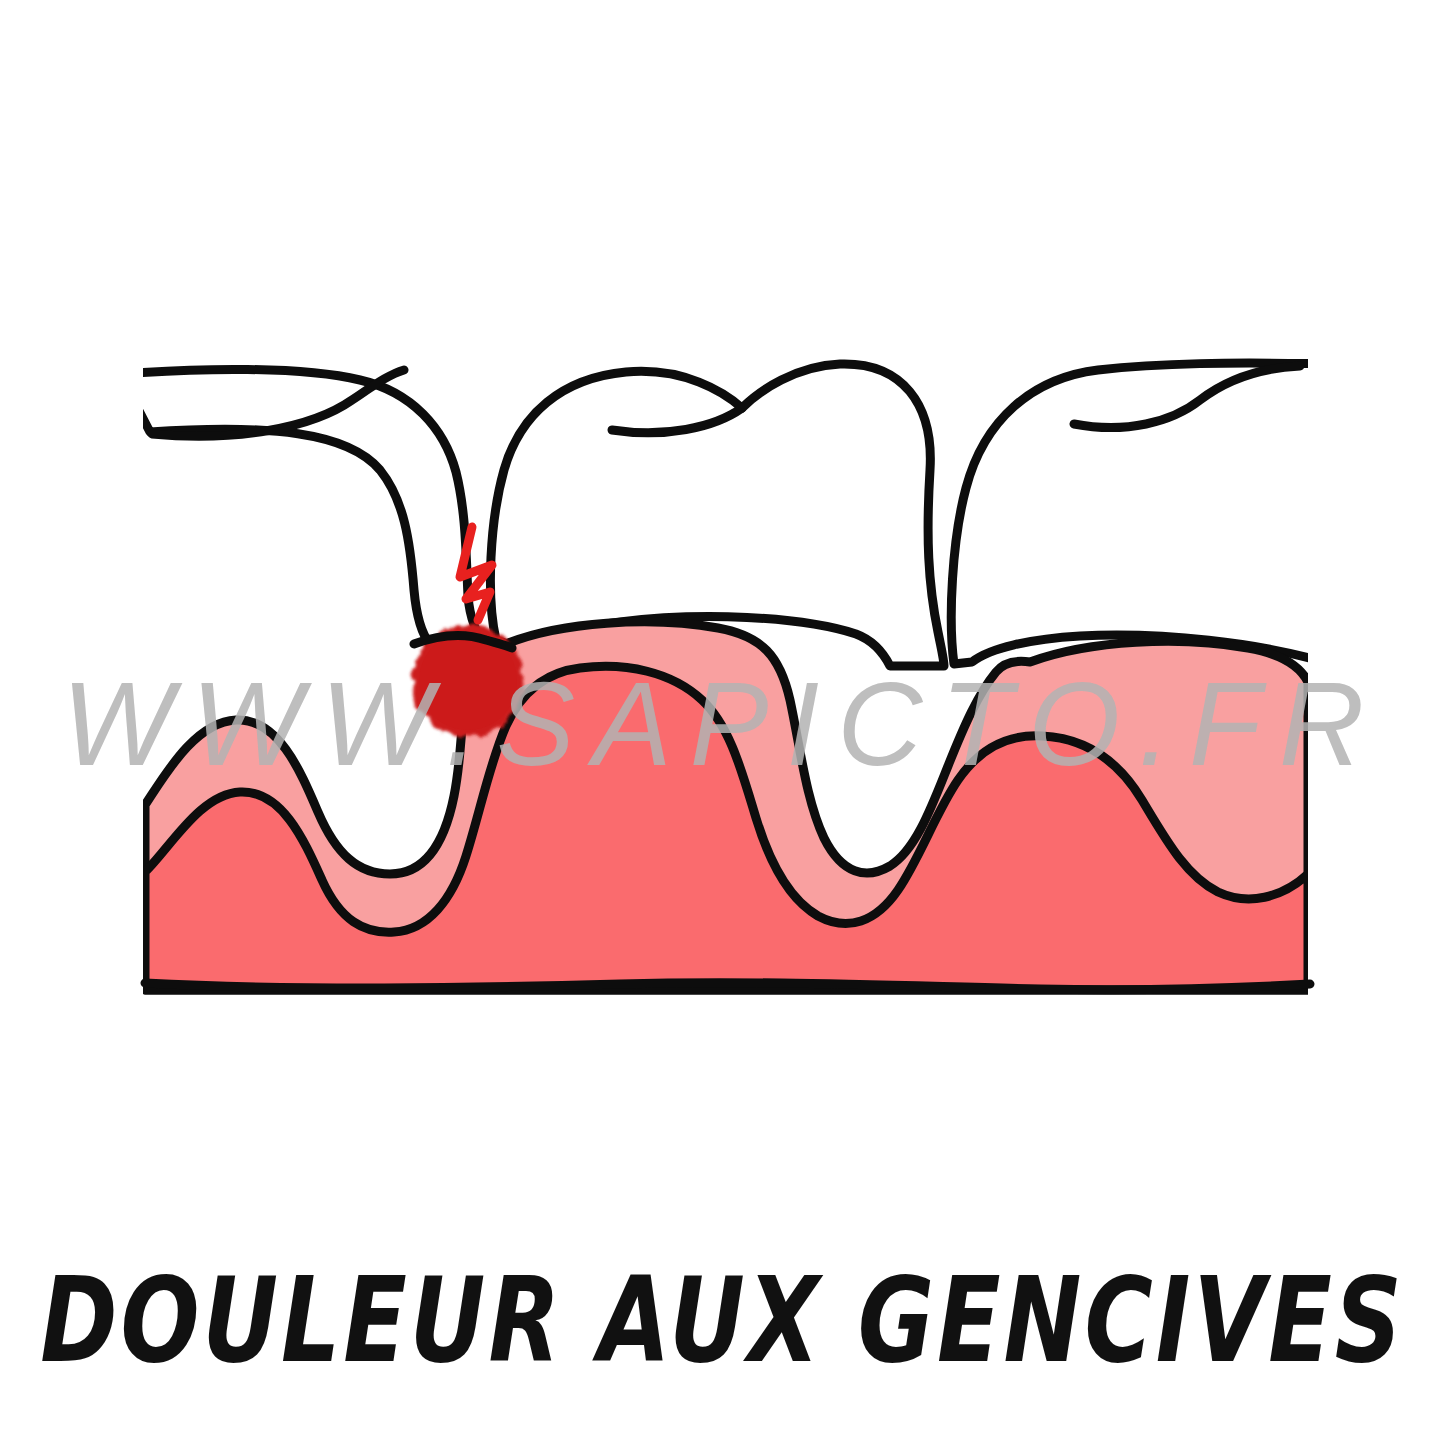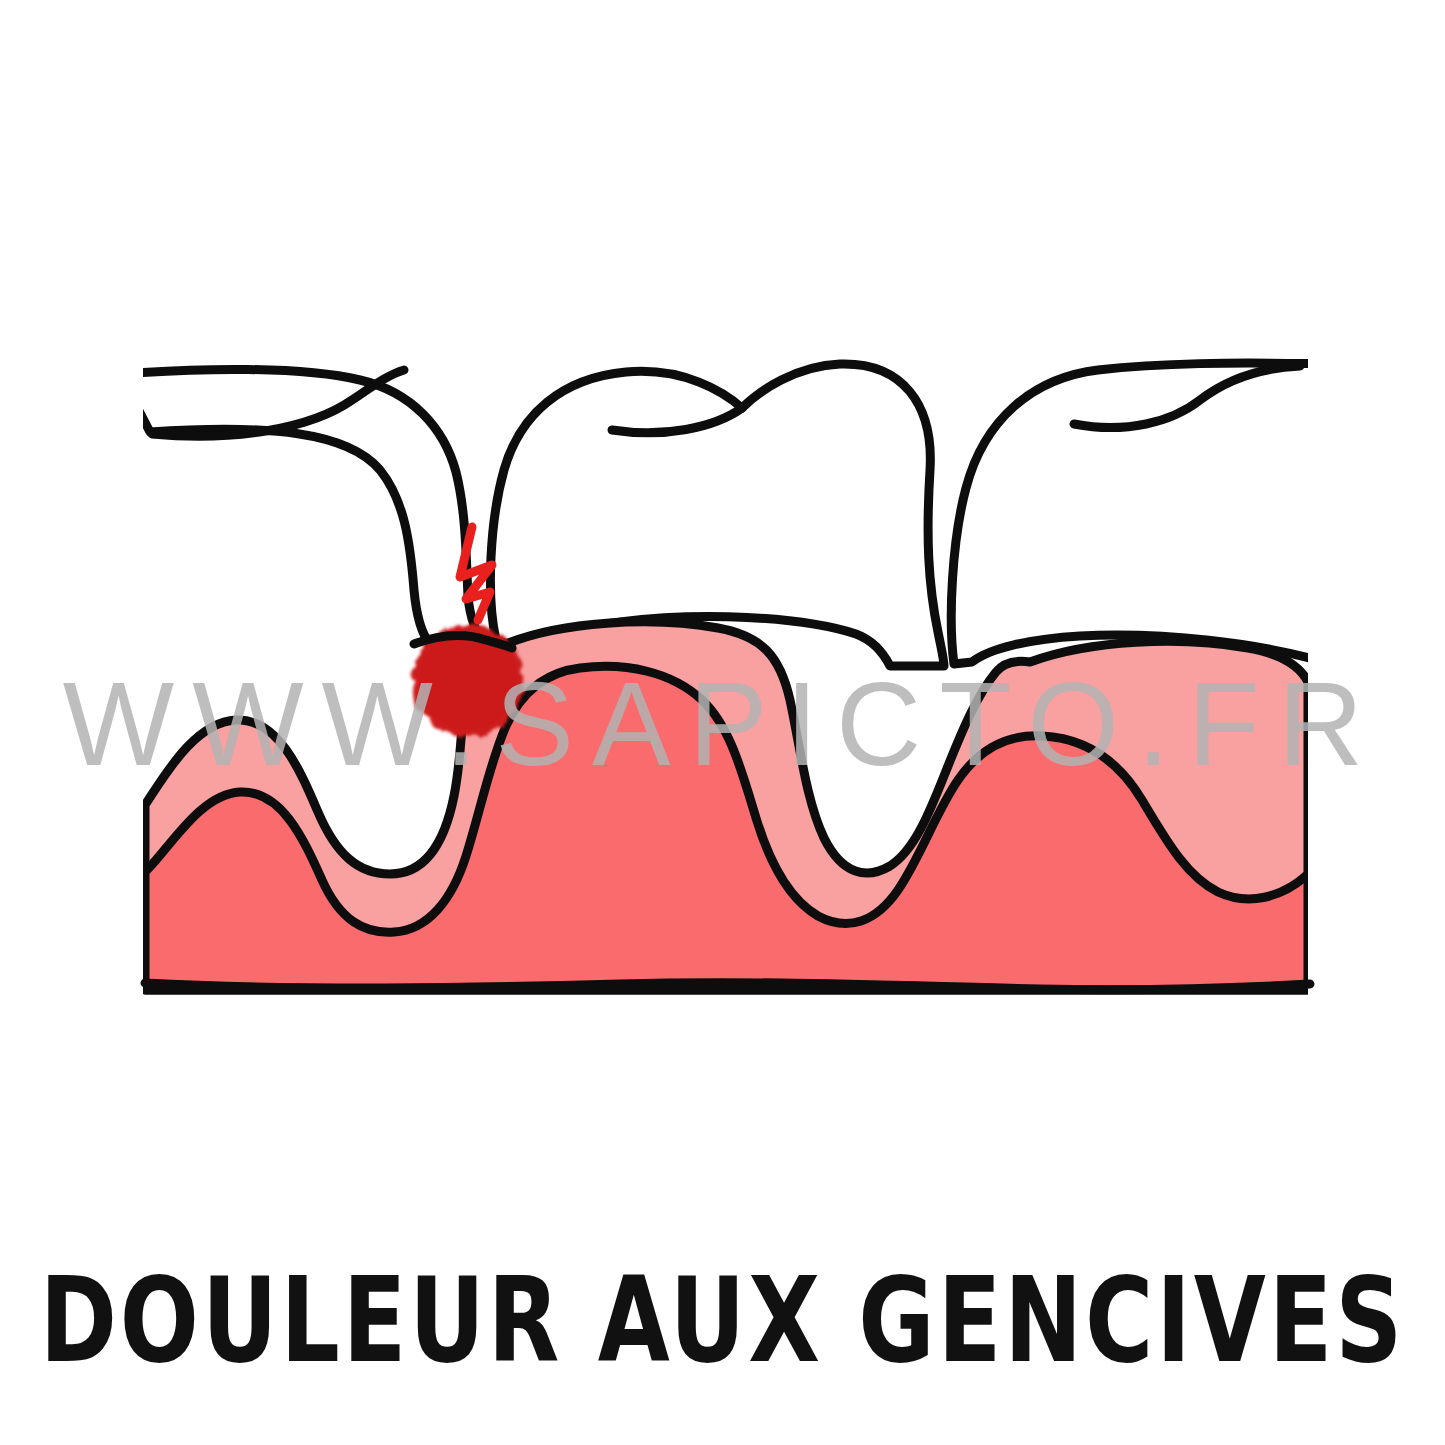--- a/index.html
+++ b/index.html
@@ -12,20 +12,21 @@
     height: 1445px;
     font-family: "Liberation Sans", sans-serif;
     overflow: hidden;
     position: relative;
   }
   #pictogram-page {
     position: relative;
     width: 1445px;
     height: 1445px;
     background: #ffffff;
+    font-style: italic;
   }
   #illustration-svg {
     position: absolute;
     left: 0;
     top: 0;
     width: 1445px;
     height: 1445px;
     display: block;
   }
   .caption-text {

